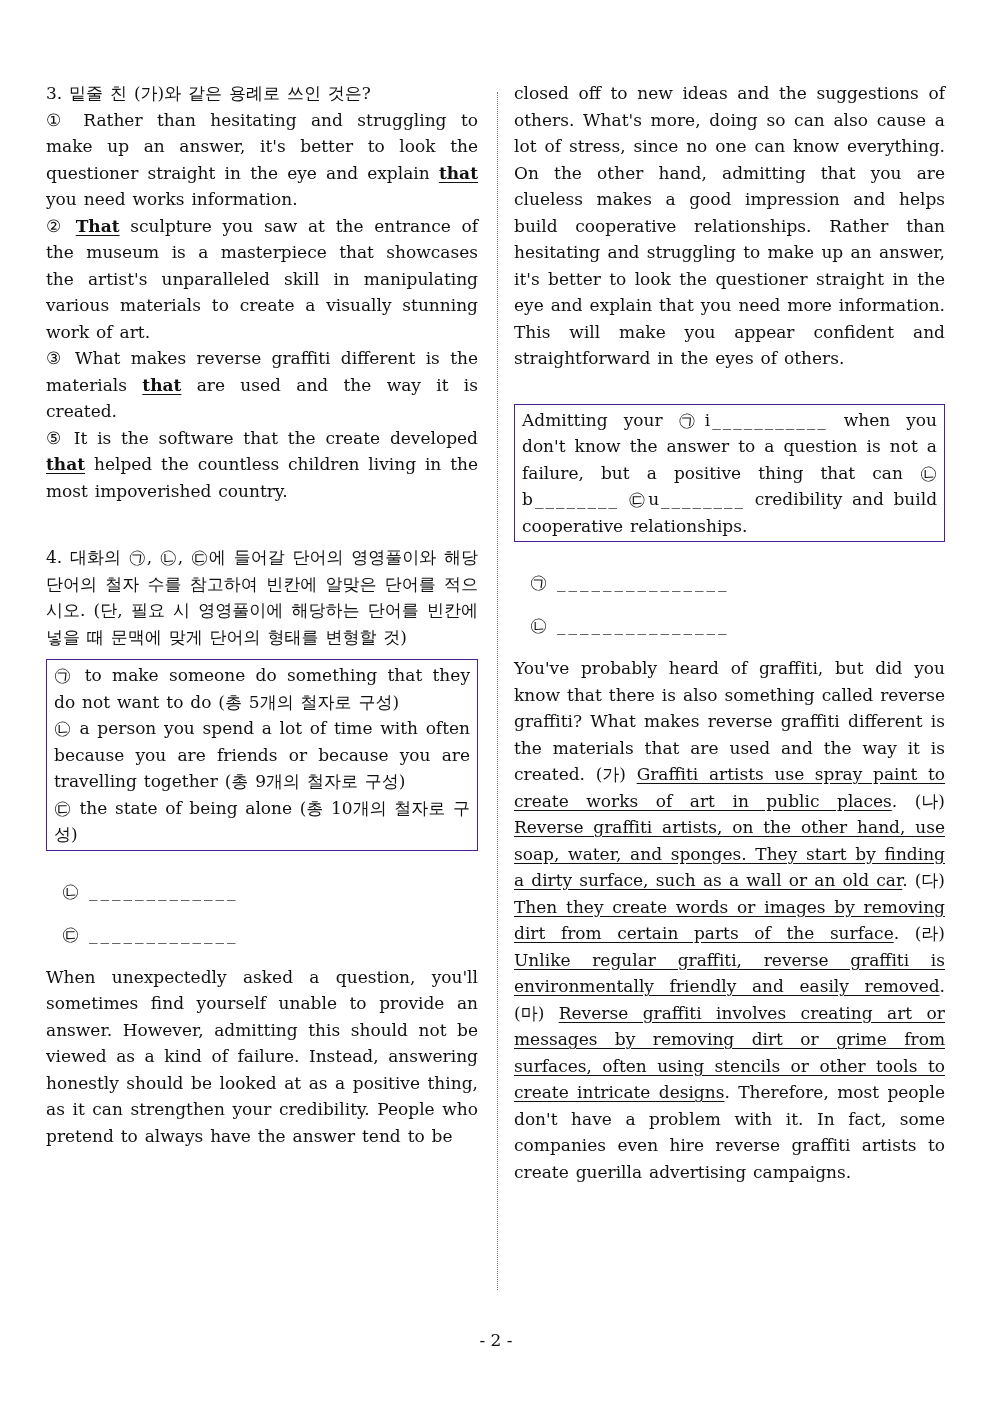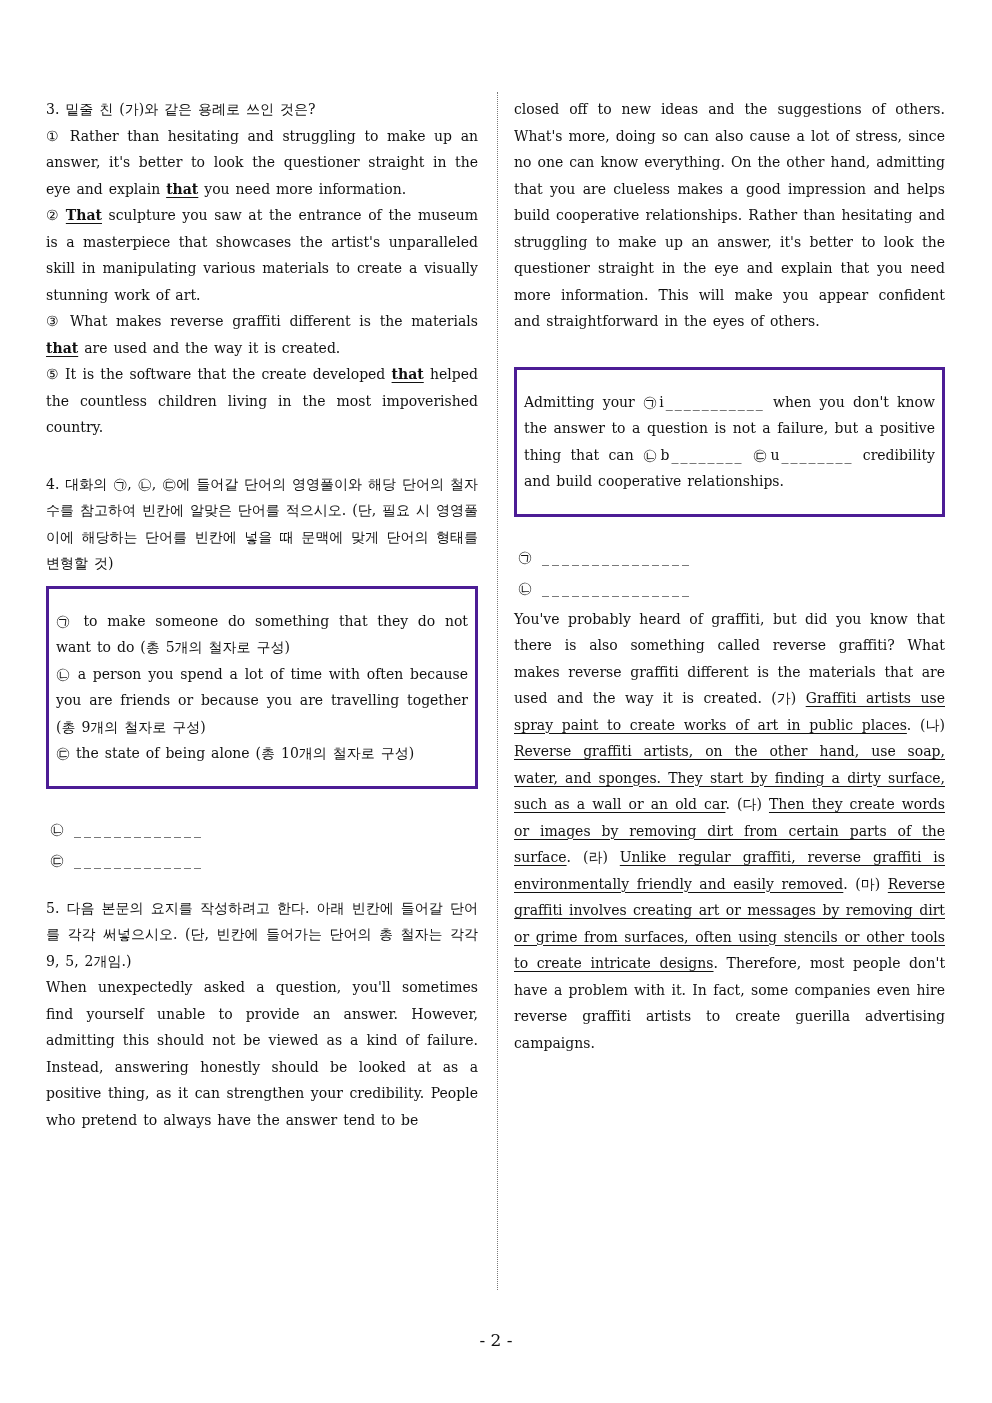--- a/index.html
+++ b/index.html
@@ -11,58 +11,58 @@
     position: relative;
     width: 992px;
     height: 1403px;
     background: #ffffff;
     color: #111111;
     font-family: "DejaVu Serif", "Liberation Serif", serif;
     overflow: hidden;
   }
   .col {
     position: absolute;
-    top: 96px;
-    font-size: 14px;
+    top: 80px;
+    font-size: 17px;
     line-height: 26.5px;
     text-align: justify;
     word-spacing: 1.5px;
   }
   .col-left  { left: 46px;  width: 432px; }
   .col-right { left: 514px; width: 431px; }
   .divider {
     position: absolute;
     left: 497px;
     top: 92px;
     height: 1198px;
     width: 0;
     border-left: 1px dotted #777777;
   }
-  p { margin: 4px; }
+  p { margin: 16px; }
   .para { margin: 0; }
   .q-header { margin: 0; }
   .seg-u  { text-decoration: underline; text-underline-offset: 3px; }
   .seg-bu { font-weight: bold; text-decoration: underline; text-underline-offset: 3px; }
   .seg-k  { letter-spacing: 2px; }
   .box {
-    border: 3px solid #4c1d95;
-    padding: 19px 7px;
+    border: 1px solid #4c1d95;
+    padding: 2px 7px;
     margin-top: 9px;
   }
   .box-r { margin-top: 32px; }
   .blanks { margin-top: 27px; }
   .blank-row { line-height: 27px; text-align: left; }
   .blank-row .marker { display: inline-block; }
   .blank-line {
     display: inline-block;
     margin-left: 10px;
     letter-spacing: 3px;
     white-space: nowrap;
   }
-  .mt-q4 { margin-top: 30px; }
+  .mt-q4 { margin-top: 40px; }
   .mt-q5 { margin-top: 21px; }
   .mt-q6 { margin-top: 24px; }
   .footer {
     position: absolute;
     left: 0;
     right: 0;
     top: 1330px;
     text-align: center;
     font-size: 17px;
     color: #111111;
@@ -71,42 +71,41 @@
 </head>
 <body>
 
 <div class="page">
 
   <div class="divider"></div>
 
   <div class="col col-left">
 
     <p class="q-header">3. 밑줄 친 (가)와 같은 용례로 쓰인 것은?</p>
-    <p class="para"><span>① Rather than hesitating and struggling to make up an answer, it's better to look the questioner straight in the eye and explain </span><span class="seg-bu">that</span><span> you need more information.</span></p>
+    <p class="para"><span>① Rather than hesitating and struggling to make up an answer, it's better to look the questioner straight in the eye and explain </span><span class="seg-bu">that</span><span> you need works information.</span></p>
     <p class="para"><span>② </span><span class="seg-bu">That</span><span> sculpture you saw at the entrance of the museum is a masterpiece that showcases the artist's unparalleled skill in manipulating various materials to create a visually stunning work of art.</span></p>
     <p class="para"><span>③ What makes reverse graffiti different is the materials </span><span class="seg-bu">that</span><span> are used and the way it is created.</span></p>
     <p class="para"><span>⑤ It is the software that the create developed </span><span class="seg-bu">that</span><span> helped the countless children living in the most impoverished country.</span></p>
 
     <p class="q-header mt-q4">4. 대화의 ㉠, ㉡, ㉢에 들어갈 단어의 영영풀이와 해당 단어의 철자 수를 참고하여 빈칸에 알맞은 단어를 적으시오. (단, 필요 시 영영풀이에 해당하는 단어를 빈칸에 넣을 때 문맥에 맞게 단어의 형태를 변형할 것)</p>
     <div class="box">
       <p class="para">㉠ to make someone do something that they do not want to do (총 5개의 철자로 구성)</p>
       <p class="para">㉡ a person you spend a lot of time with often because you are friends or because you are travelling together (총 9개의 철자로 구성)</p>
       <p class="para">㉢ the state of being alone (총 10개의 철자로 구성)</p>
     </div>
 
     <div class="blanks">
       <p class="blank-row">
         <span class="marker">㉡</span><span class="blank-line">_____________</span>
       </p>
       <p class="blank-row">
         <span class="marker">㉢</span><span class="blank-line">_____________</span>
       </p>
     </div>
 
-    <p class="q-header mt-q5">5. 다음 본문의 요지를 작성하려고 한다. 아래 빈칸에 들어갈 단어를 각각 써넣으시오. (단, 빈칸에 들어가는 단어의 총 철자는 각각 9, 5, 2개임.)</p>
     <p class="para">When unexpectedly asked a question, you'll sometimes find yourself unable to provide an answer. However, admitting this should not be viewed as a kind of failure. Instead, answering honestly should be looked at as a positive thing, as it can strengthen your credibility. People who pretend to always have the answer tend to be</p>
 
   </div>
 
   <div class="col col-right">
 
     <p class="para">closed off to new ideas and the suggestions of others. What's more, doing so can also cause a lot of stress, since no one can know everything. On the other hand, admitting that you are clueless makes a good impression and helps build cooperative relationships. Rather than hesitating and struggling to make up an answer, it's better to look the questioner straight in the eye and explain that you need more information. This will make you appear confident and straightforward in the eyes of others.</p>
 
     <div class="box box-r">
       <p class="para"><span>Admitting your ㉠</span><span class="seg-k">i___________</span><span> when you don't know the answer to a question is not a failure, but a positive thing that can ㉡</span><span class="seg-k">b________</span><span> ㉢</span><span class="seg-k">u________</span><span> credibility and build cooperative relationships.</span></p>

